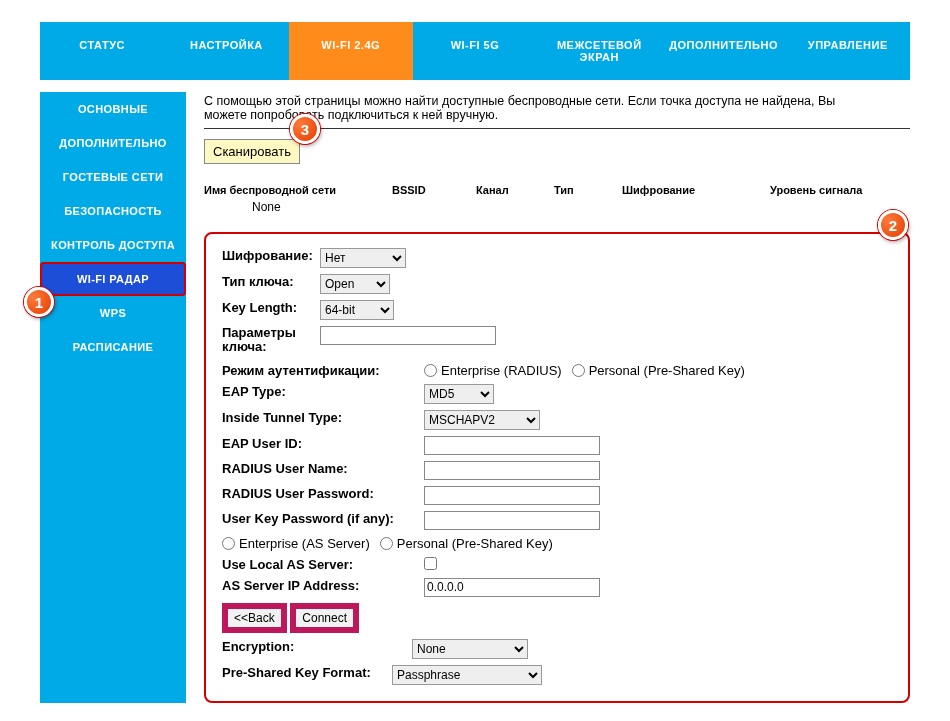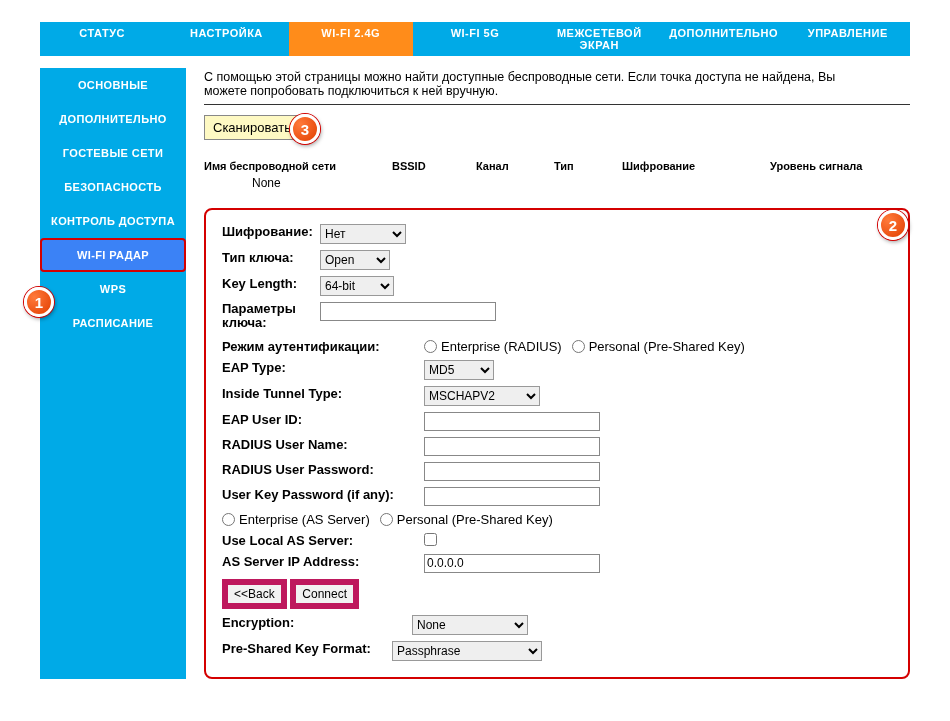--- a/index.html
+++ b/index.html
@@ -1,26 +1,26 @@
 <!DOCTYPE html>
 <html><head>
 <meta charset="utf-8">
 <style>
 * { box-sizing: border-box; margin: 0; padding: 0; }
 body { font-family: Arial, sans-serif; font-size: 13px; background: #fff; width: 950px; }
 
 .top-nav { display: flex; background: #00aae7; margin: 22px 40px 0 40px; }
-.top-nav-item { flex: 1; text-align: center; color: #fff; font-weight: bold; font-size: 11px; padding: 5px 4px; cursor: pointer; letter-spacing: 0.5px; }
+.top-nav-item { flex: 1; text-align: center; color: #fff; font-weight: bold; font-size: 11px; padding: 17px 4px; cursor: pointer; letter-spacing: 0.5px; }
 .top-nav-item.active { background: #ff8c1a; }
 
 .layout { display: flex; margin: 12px 40px 0 40px; gap: 18px; }
 
 .sidebar { width: 160px; background: #00aae7; padding: 0; }
 .sidebar-item { color: #fff; font-weight: bold; font-size: 11px; text-align: center; padding: 11px 4px; cursor: pointer; letter-spacing: 0.4px; }
-.sidebar-item.active { background: #3b82f6; outline: 2px solid #d40000; outline-offset: -2px; border-radius: 4px; }
+.sidebar-item.active { background: #1d4ed8; outline: 2px solid #d40000; outline-offset: -2px; border-radius: 4px; }
 
 .main { flex: 1; padding: 2px 0 0 0; }
 .intro { font-size: 12.5px; margin-bottom: 6px; padding-right: 30px; }
 .hr { border: 0; border-bottom: 1px solid #333; margin: 6px 0 10px 0; }
 
 .scan-btn { background: #fef9c3; border: 1px solid #888; padding: 4px 8px; font-size: 13px; cursor: pointer; }
 
 .table-header { display: flex; gap: 28px; font-size: 11px; font-weight: bold; margin: 20px 0 4px 0; }
 .table-header span:nth-child(1){ width:160px; }
 .table-header span:nth-child(2){ width:56px; }

